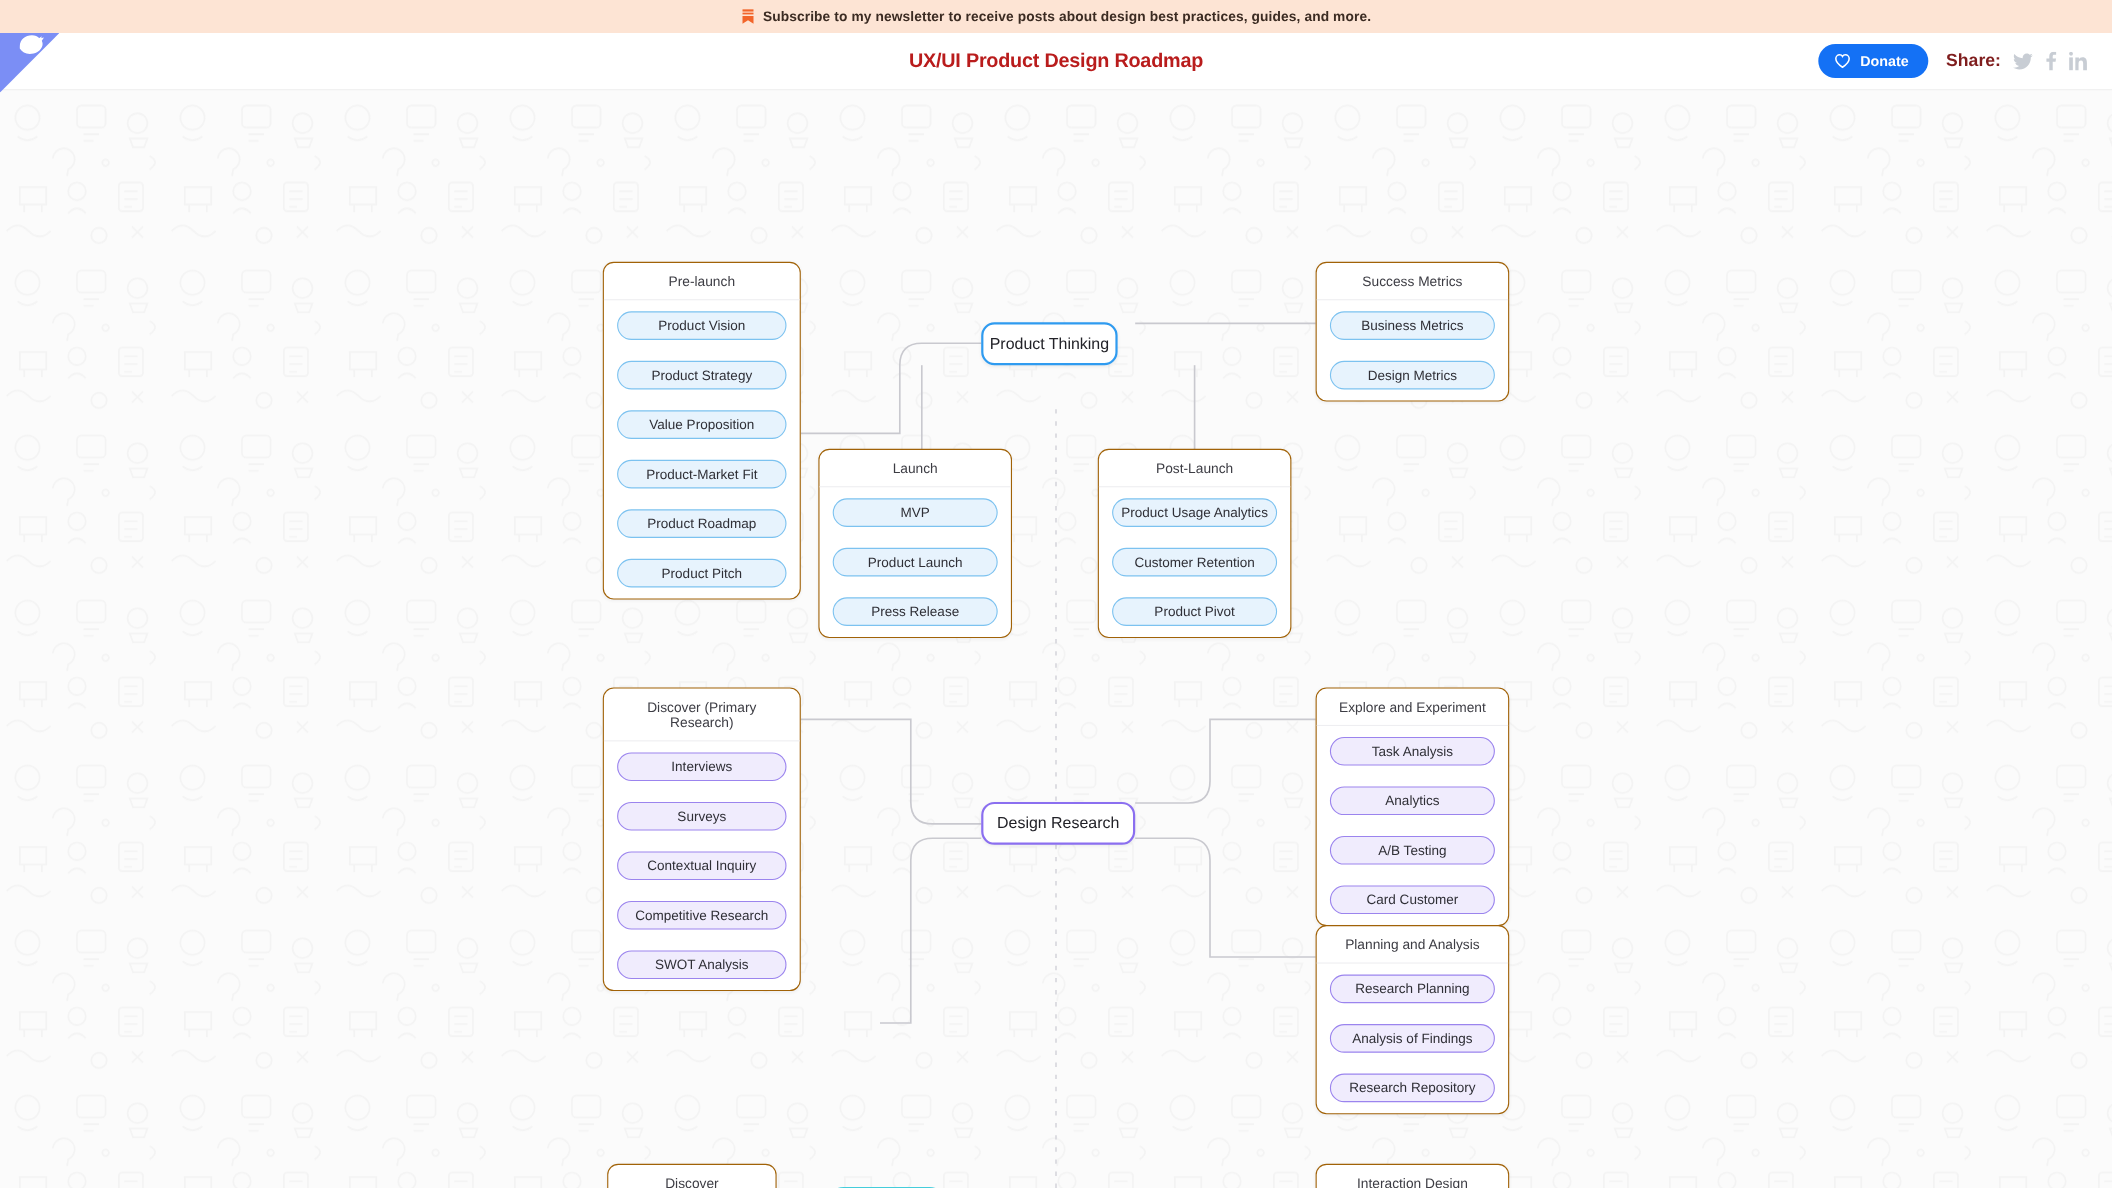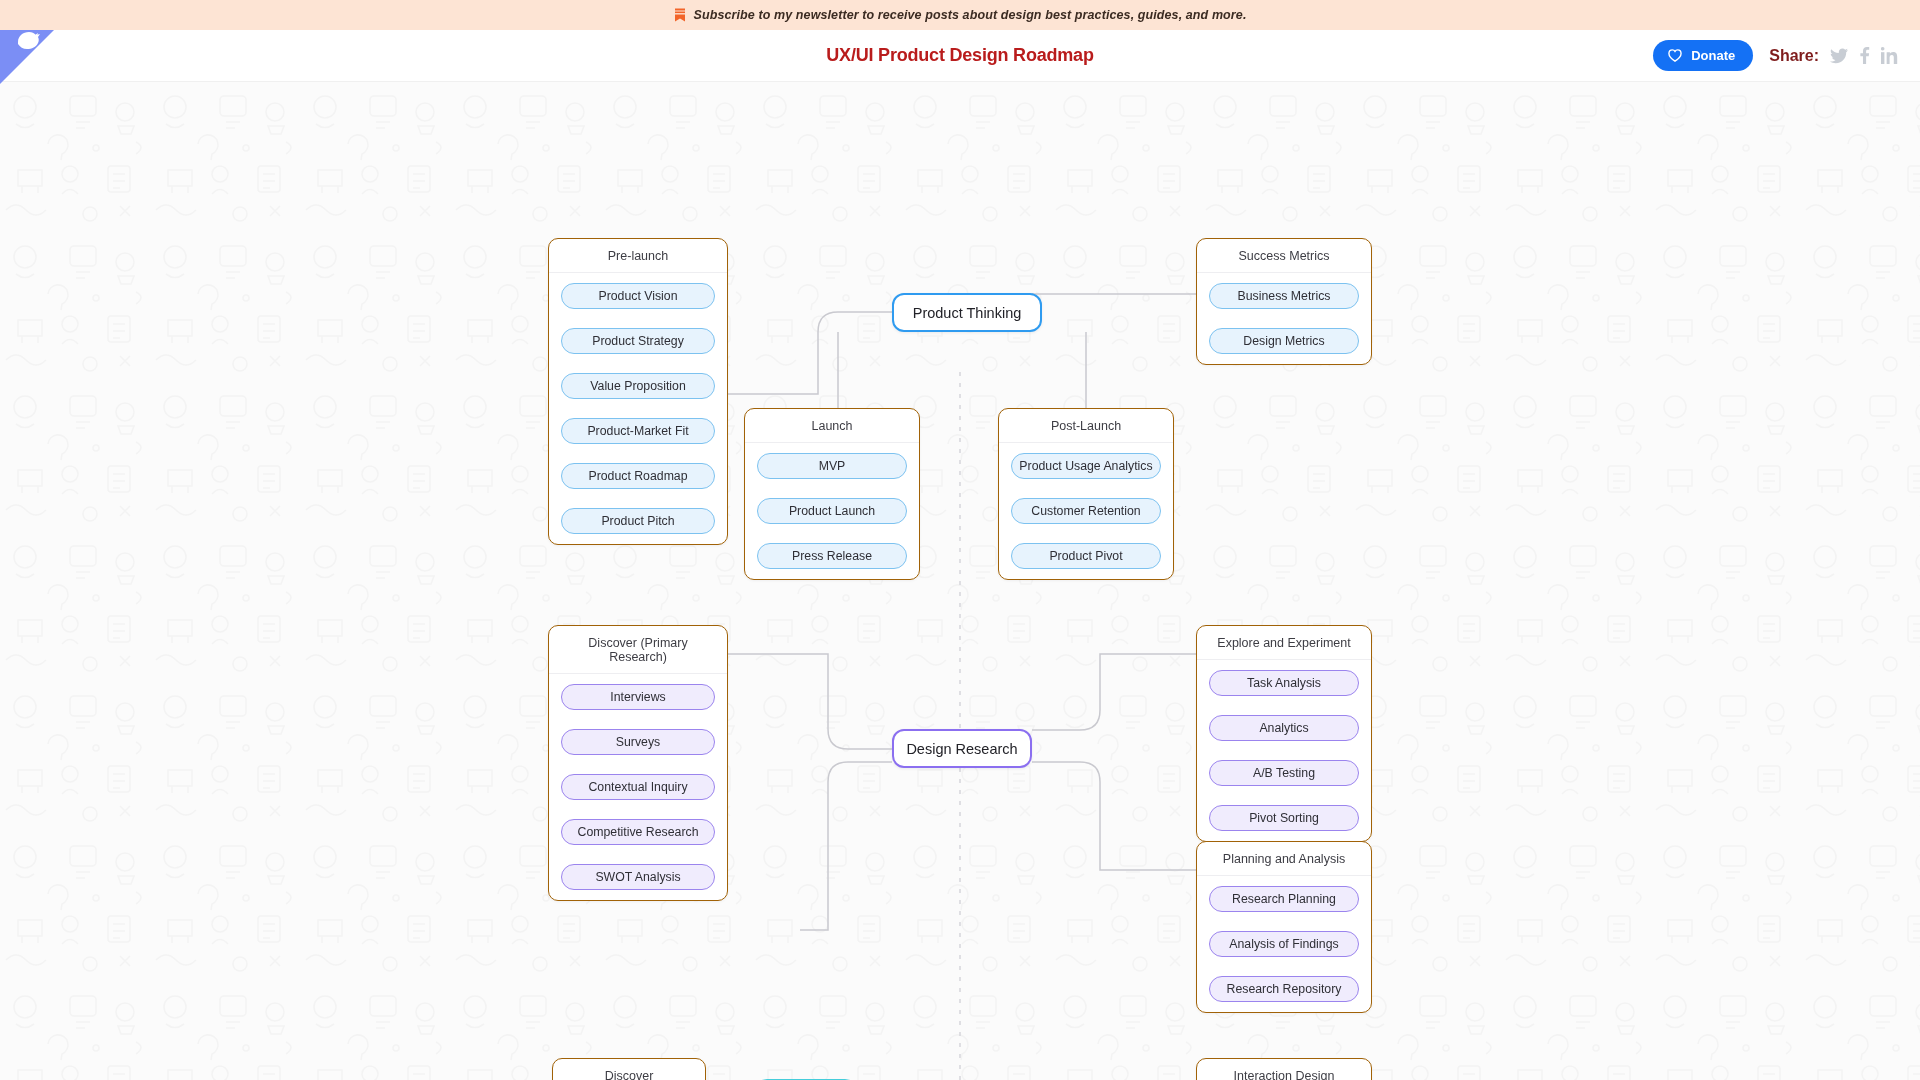--- a/index.html
+++ b/index.html
@@ -9,21 +9,21 @@
     font-family: "Liberation Sans", sans-serif;
     background: #fbfbfb;
   }
 
   
   .banner {
     height: 30px;
     background: #fde4d4;
     display: flex; align-items: center; justify-content: center;
     gap: 8px;
-    position: relative; z-index: 40; font-style: italic;
+    position: relative; z-index: 40;
   }
   .banner-text {
     font-size: 12.5px; font-weight: 700; color: #3b2b22;
     letter-spacing: .1px;
   }
   .newsletter-icon { width: 12px; height: 14px; display:block; }
 
   
   .header {
     height: 52px; background: #ffffff;
@@ -234,21 +234,21 @@
       <path d="M1032 680 L1080 680 Q1100 680 1100 700 L1100 788 L1196 788"></path>
 
       <path d="M1196 1030 L1170 1030 Q1150 1030 1150 1050 L1150 1080" stroke="none"></path>
       <path d="M1200 1028 L1178 1028 Q1160 1028 1160 1048"></path>
       <path d="M1010 1010 L1038 1010 Q1058 1010 1058 1030 L1058 1080"></path>
       <path d="M700 1035 L722 1035 Q740 1035 740 1055 L740 1080" stroke="none"></path>
       <path d="M705 1030 L724 1030 Q742 1030 742 1050 L742 1080"></path>
     </g>
   </svg>
 
-  <div class="root-node root-blue" style="left:892px; top:211px; width:150px; height:39px;">
+  <div class="root-node root-blue" style="left:892px; top:211px; width:124px; height:39px;">
     <span>Product Thinking</span>
   </div>
 
   <div class="root-node root-purple" style="left:892px; top:647px; width:140px; height:39px;">
     <span>Design Research</span>
   </div>
 
   <div class="group-card t-blue" style="left:548px; top:156px; width:180px;">
     <div class="group-header">Pre-launch</div>
     <div class="pill">Product Vision</div>
@@ -286,21 +286,21 @@
     <div class="pill">Contextual Inquiry</div>
     <div class="pill">Competitive Research</div>
     <div class="pill">SWOT Analysis</div>
   </div>
 
   <div class="group-card t-purple" style="left:1196px; top:543px; width:176px;">
     <div class="group-header">Explore and Experiment</div>
     <div class="pill">Task Analysis</div>
     <div class="pill">Analytics</div>
     <div class="pill">A/B Testing</div>
-    <div class="pill">Pivot Sorting</div>
+    <div class="pill">Card Customer</div>
   </div>
 
 
   <div class="group-card t-purple" style="left:1196px; top:759px; width:176px;">
     <div class="group-header">Planning and Analysis</div>
     <div class="pill">Research Planning</div>
     <div class="pill">Analysis of Findings</div>
     <div class="pill">Research Repository</div>
   </div>
 

